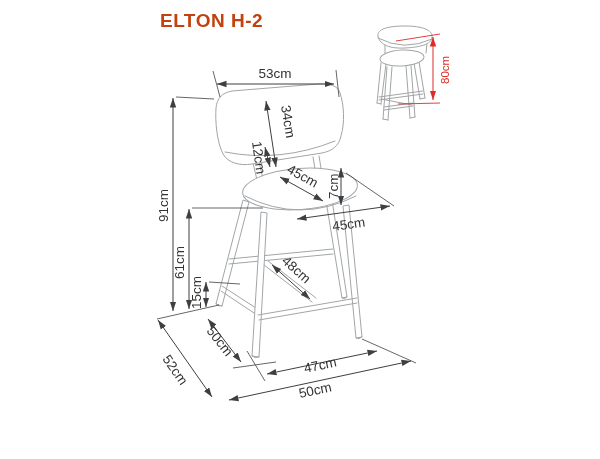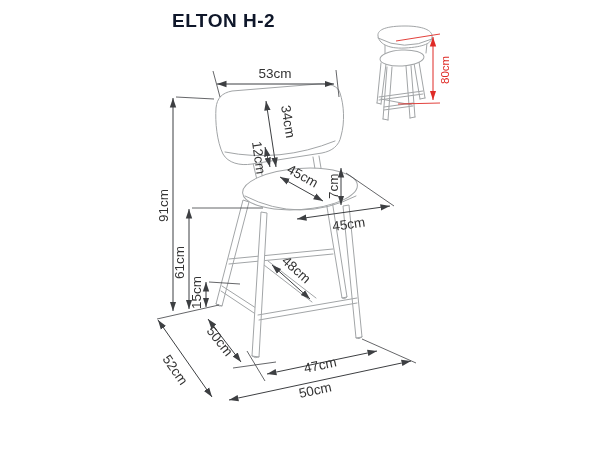--- a/index.html
+++ b/index.html
@@ -2,21 +2,21 @@
 <html><head>
 <meta charset="utf-8">
 <style>
   html,body{margin:0;padding:0;background:#fff;}
   .stage{
     position:relative;width:600px;height:459px;background:#ffffff;overflow:hidden;
     font-family:"Liberation Sans", sans-serif;
   }
   .title{
     position:absolute;left:160px;top:10px;
-    font-size:19px;font-weight:bold;color:#0f172a;letter-spacing:.5px;margin-left:12px;
+    font-size:19px;font-weight:bold;color:#c2410c;letter-spacing:.5px;
   }
   svg{position:absolute;left:0;top:0;}
   .outline{stroke:#a2a5a7;stroke-width:1;fill:none;stroke-linecap:round;stroke-linejoin:round;}
   .outline-fill{stroke:#a2a5a7;stroke-width:1;fill:#ffffff;stroke-linejoin:round;}
   .dim{stroke:#3d3f42;stroke-width:1;fill:none;}
   .ext{stroke:#3d3f42;stroke-width:0.8;fill:none;}
   .dimtext{font-size:13.5px;fill:#333;font-family:"Liberation Sans",sans-serif;}
   .reddim{stroke:#df2b26;stroke-width:1;fill:none;}
   .redext{stroke:#df2b26;stroke-width:0.9;fill:none;}
   .redtext{font-size:11.5px;fill:#df2b26;font-family:"Liberation Sans",sans-serif;}

